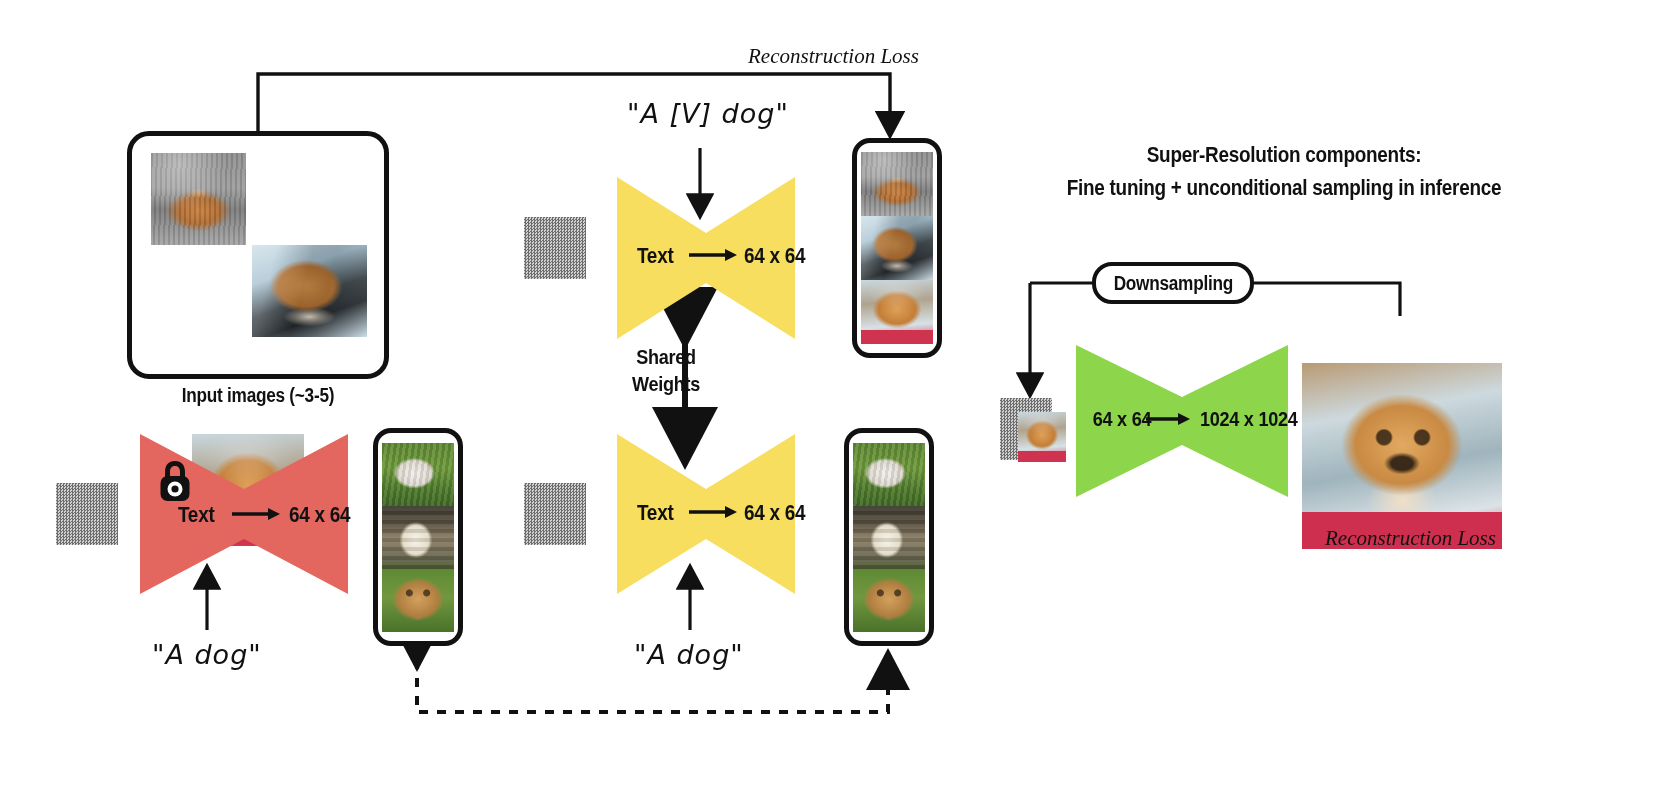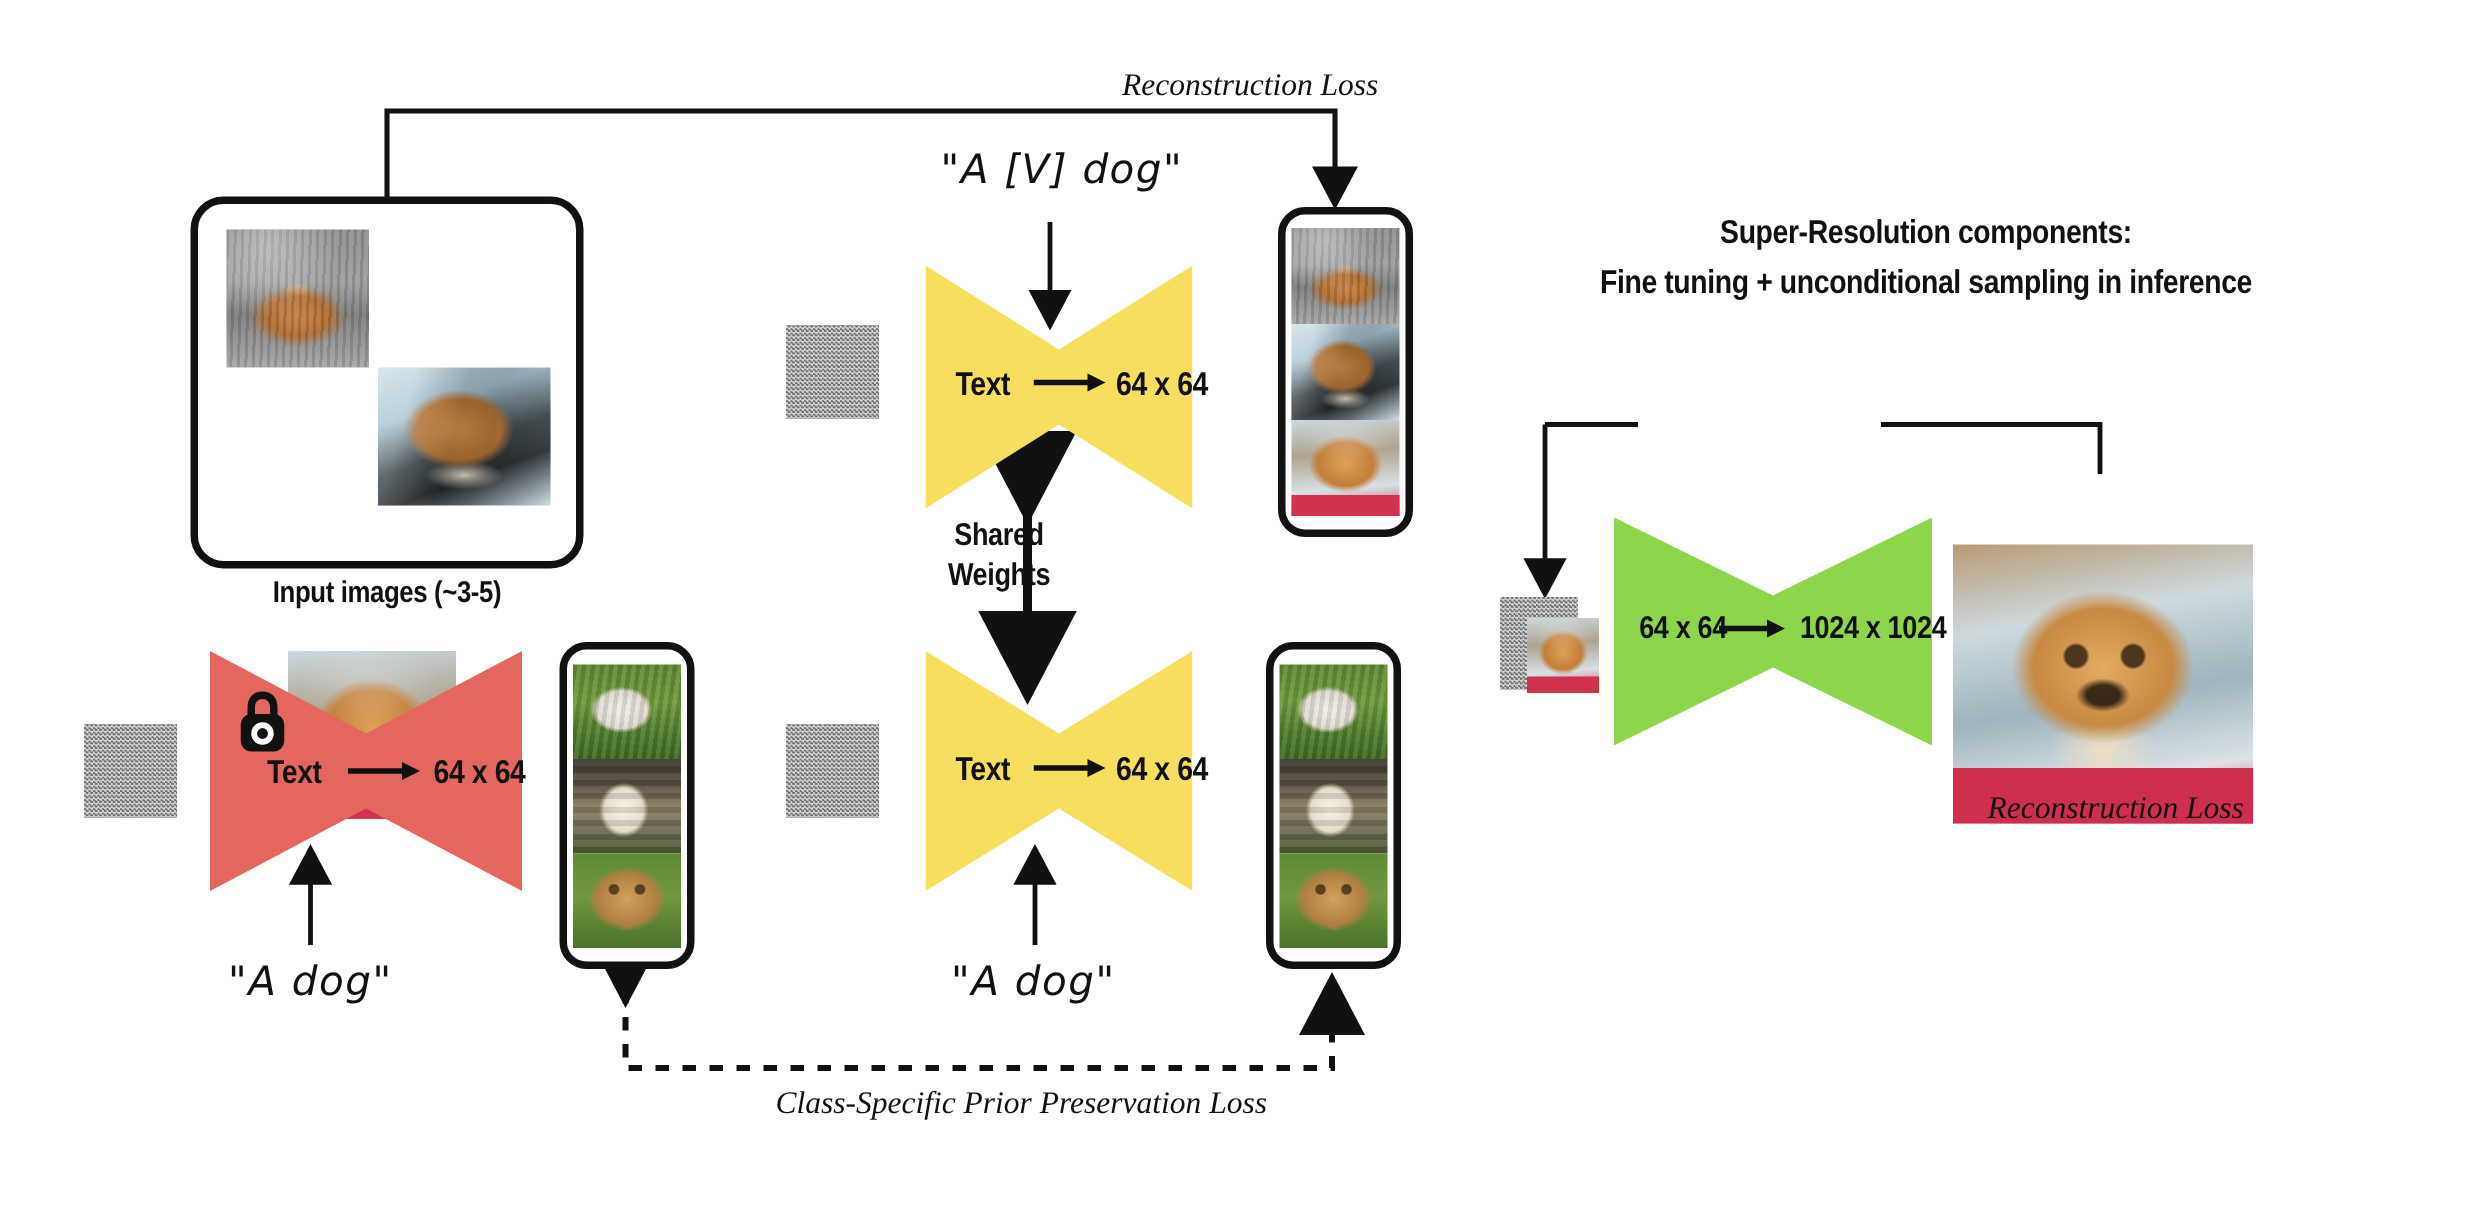--- a/index.html
+++ b/index.html
@@ -290,25 +290,27 @@
   </div>
 
   <div class="strip-frame" style="left:844px; top:428px; width:90px; height:218px;">
     <div class="photo ph-jack" style="width:72px; height:63px;"></div>
     <div class="photo ph-lab" style="width:72px; height:63px;"></div>
     <div class="photo ph-shep" style="width:72px; height:63px;"></div>
   </div>
 
   <div class="abs hand" style="left:634px; top:639px; font-size:27px;">"A dog"</div>
 
-  <div class="abs serif-ital" style="left:517px; top:723px; font-size:21px;">Class-Specific Prior Preservation Loss</div>
 
   <div class="abs cond-bold" style="left:1014px; top:142px; width:540px; text-align:center; font-size:22px;">Super-Resolution components:</div>
   <div class="abs cond-bold" style="left:984px; top:175px; width:600px; text-align:center; font-size:22px;">Fine tuning + unconditional sampling in inference</div>
 
+  <div class="pill" style="left:1092px; top:262px; width:162px; height:42px;">
+    <span class="cond-bold" style="font-size:20px;">Downsampling</span>
+  </div>
 
   <div class="noise" style="left:1000px; top:398px; width:52px; height:62px;"></div>
   <div class="photo ph-chow-red abs" style="left:1018px; top:412px; width:48px; height:50px;"></div>
 
   <div class="abs" style="left:1076px; top:345px; width:212px; height:152px;">
     <svg width="212" height="152" viewBox="0 0 212 152">
       <path d="M0,0 L106,52 L212,0 L212,152 L106,100 L0,152 Z" fill="#8DD54A"></path>
     </svg>
     <div class="abs cond-bold" style="left:12px; top:62px; font-size:21px;">64 x 64</div>
     <svg class="abs" style="left:70px; top:66px;" width="46" height="16">

